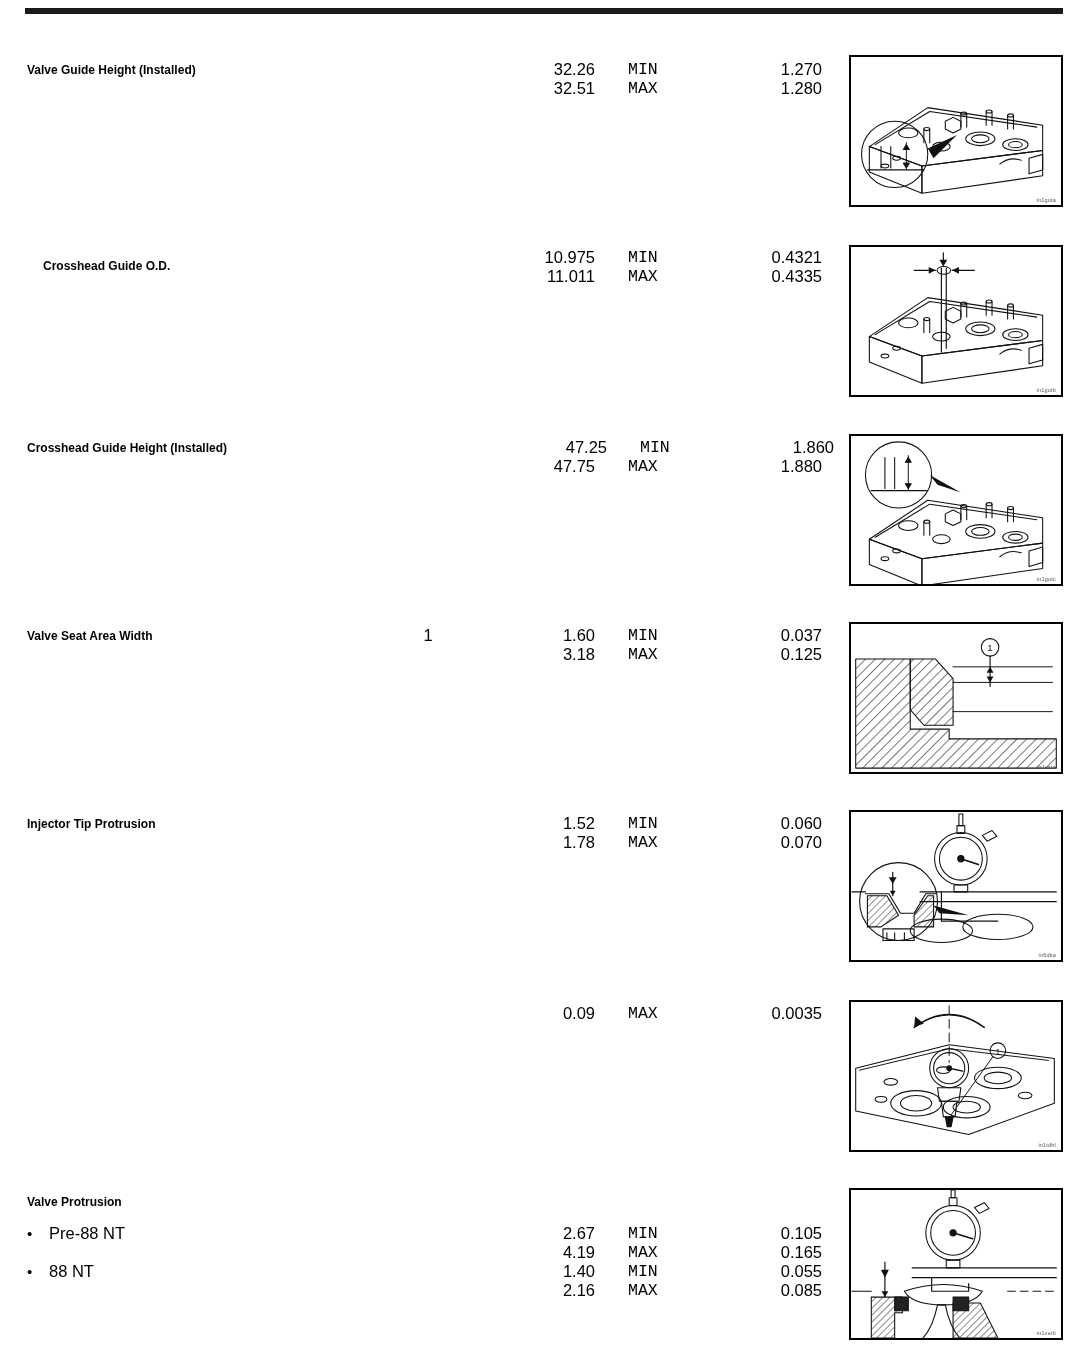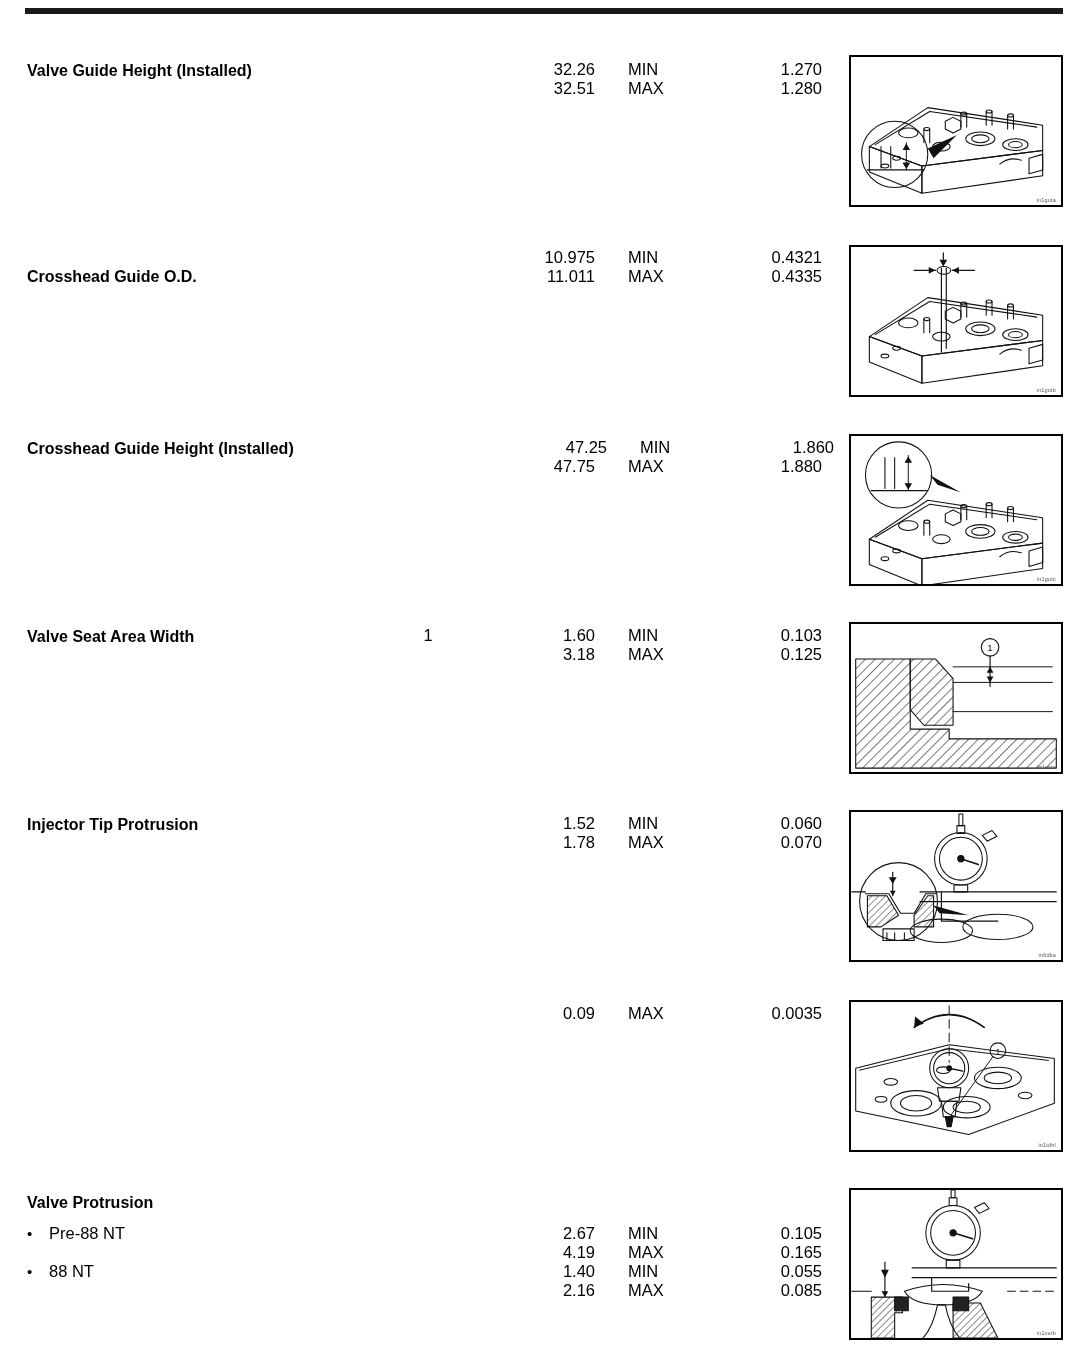--- a/index.html
+++ b/index.html
@@ -20,30 +20,30 @@
   .hcell{position:absolute;font-weight:bold;font-size:16.5px;white-space:nowrap;top:3px;}
   .h-part{left:26px;}
   .h-ref{left:380px;}
   .h-mm{left:530px;}
   .h-in{left:750px;}
 
   
   .row{position:absolute;left:0;width:1080px;}
   .label{
     position:absolute;left:27px;
-    font-weight:bold;font-size:16px;
+    font-weight:bold;font-size:12px;
     line-height:21px;white-space:pre-line;
   }
   .refpt{
     position:absolute;left:398px;width:60px;text-align:center;
     font-size:16.5px;
   }
   .spec-line{position:relative;height:19px;}
   .mm{position:absolute;left:480px;width:115px;text-align:right;font-size:16.5px;}
-  .lim{position:absolute;left:628px;width:70px;text-align:left;font-size:16.5px;}
+  .lim{position:absolute;left:628px;width:70px;text-align:left;font-size:16.5px;font-family:Liberation Mono, monospace;}
   .inch{position:absolute;left:712px;width:110px;text-align:right;font-size:16.5px;}
   .subitem{position:relative;height:38px;font-size:16.5px;white-space:nowrap;}
   .bullet{position:absolute;left:0;top:0px;font-size:15px;line-height:19px;}
   .subtext{position:absolute;left:22px;top:0px;line-height:19px;}
 
   
   .fig{
     position:absolute;left:849px;width:214px;height:152px;
     border:2.5px solid #000;background:#fff;box-sizing:border-box;
     overflow:hidden;
@@ -118,21 +118,21 @@
             <path d="M56 88 L56 116" stroke-width="1"></path>
             <path d="M56 90 l-3 5 l6 0 Z" fill="#111"></path>
             <path d="M56 114 l-3 -5 l6 0 Z" fill="#111"></path>
             <path d="M16 116 L74 116" stroke-width="1.3"></path>
             <path d="M78 94 L108 80 L84 104 Z" fill="#111" stroke="none"></path>
           </g>
         </svg>
         <div class="figcode">in1guta</div>
       </div>
       <div class="row" style="top:240px;height:180px;">
-        <div class="label" style="top:26px;">Crosshead Guide O.D.</div>
+        <div class="label" style="top:16px;margin-left:16px;">Crosshead Guide O.D.</div>
         <div class="spec-line" style="position:absolute;left:0;top:8px;width:1080px;">
           <div class="mm">10.975</div>
           <div class="lim">MIN</div>
           <div class="inch">0.4321</div>
         </div>
         <div class="spec-line" style="position:absolute;left:0;top:27px;width:1080px;">
           <div class="mm">11.011</div>
           <div class="lim">MAX</div>
           <div class="inch">0.4335</div>
         </div>
@@ -242,21 +242,21 @@
           </g>
         </svg>
         <div class="figcode">in1gutc</div>
       </div>
       <div class="row" style="top:618px;height:180px;">
         <div class="label" style="top:8px;">Valve Seat Area Width</div>
         <div class="refpt" style="top:8px;">1</div>
         <div class="spec-line" style="position:absolute;left:0;top:8px;width:1080px;">
           <div class="mm">1.60</div>
           <div class="lim">MIN</div>
-          <div class="inch">0.103</div>
+          <div class="inch">0.037</div>
         </div>
         <div class="spec-line" style="position:absolute;left:0;top:27px;width:1080px;">
           <div class="mm">3.18</div>
           <div class="lim">MAX</div>
           <div class="inch">0.125</div>
         </div>
       </div>
       <div class="fig" style="top:622px;">
         <svg viewBox="0 0 214 152" xmlns="http://www.w3.org/2000/svg">
           <defs>

